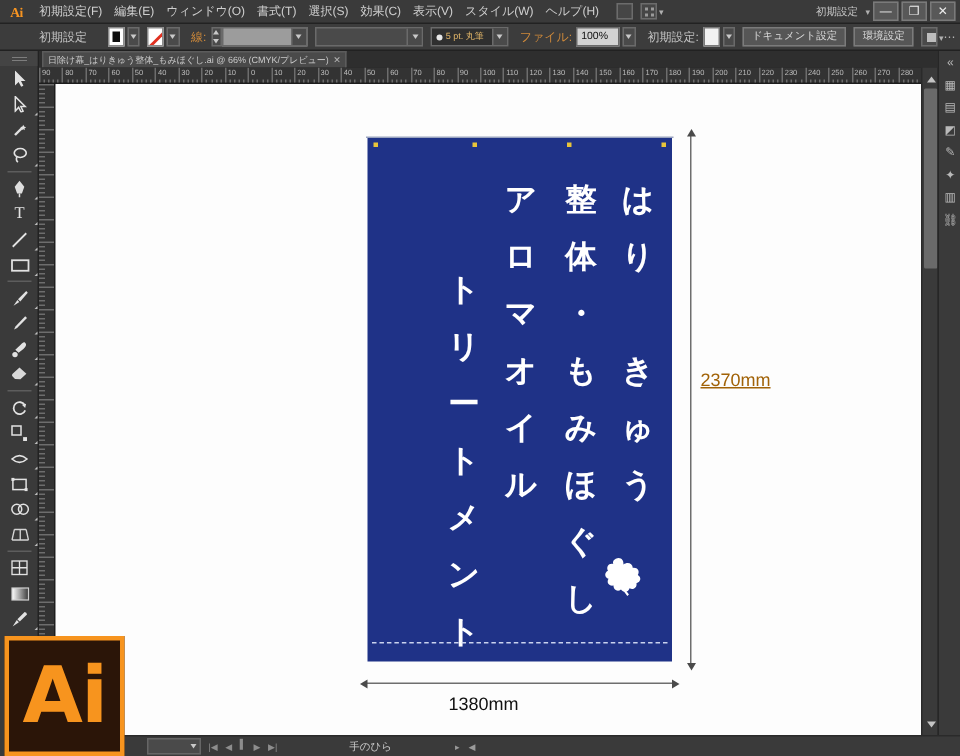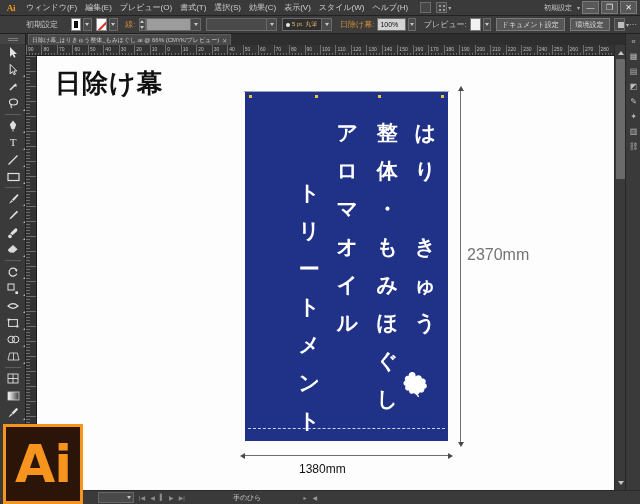--- a/index.html
+++ b/index.html
@@ -260,21 +260,21 @@
     background: #6e6e6e;
   }
   .dim-v::before, .dim-v::after {
     content: ""; position: absolute; left: -2.5px;
     border-left: 3px solid transparent; border-right: 3px solid transparent;
   }
   .dim-v::before { top: -4px; border-bottom: 5px solid #4a4a4a; }
   .dim-v::after { bottom: -4px; border-top: 5px solid #4a4a4a; }
   .dim-v-label {
     position: absolute; left: 430px; top: 190px;
-    font-size: 16px; color: #737373;
+    font-size: 12px; color: #a16207; text-decoration: underline;
   }
   .dim-h {
     position: absolute; left: 207px; top: 399px; width: 205px; height: 1px;
     background: #6e6e6e;
   }
   .dim-h::before, .dim-h::after {
     content: ""; position: absolute; top: -2.5px;
     border-top: 3px solid transparent; border-bottom: 3px solid transparent;
   }
   .dim-h::before { left: -4px; border-right: 5px solid #4a4a4a; }
@@ -352,23 +352,23 @@
     letter-spacing: -1px;
   }
 </style>
 </head>
 <body>
 
 <div id="app">
 
   <div class="menubar">
     <div class="ai-badge">Ai</div>
-    <div class="menu-item">ウィンドウ(F)</div>
+    <div class="menu-item">初期設定(F)</div>
     <div class="menu-item">編集(E)</div>
-    <div class="menu-item">プレビュー(O)</div>
+    <div class="menu-item">ウィンドウ(O)</div>
     <div class="menu-item">書式(T)</div>
     <div class="menu-item">選択(S)</div>
     <div class="menu-item">効果(C)</div>
     <div class="menu-item">表示(V)</div>
     <div class="menu-item">スタイル(W)</div>
     <div class="menu-item">ヘルプ(H)</div>
     <div class="menu-icons">
       <div class="mi-box"></div>
       <div style="display:flex;align-items:center;">
         <div class="mi-box grid"></div>
@@ -414,26 +414,26 @@
     <div class="cb-spacer"></div>
     <div class="combo" style="width:62px;background:#2f2f2f;color:#e2e2e2;">
       <span style="display:flex;align-items:center;gap:2px;">
         <span style="width:4px;height:4px;border-radius:50%;background:#e8e8e8;display:inline-block;"></span>
         <span style="font-size:6px;color:#e6b96a;">5 pt. 丸筆</span>
       </span>
       <span class="arr"></span>
     </div>
 
     <div class="cb-spacer"></div>
-    <span class="cb-label">日除け幕:</span>
+    <span class="cb-label">ファイル:</span>
     <div class="field" style="width:34px;">100%</div>
     <div class="drop-btn"></div>
 
     <div class="cb-spacer"></div>
-    <span class="cb-label plain">プレビュー:</span>
+    <span class="cb-label plain">初期設定:</span>
     <div style="width:13px;height:13px;background:#f2f2f2;border:1px solid #7b7b7b;"></div>
     <div class="drop-btn"></div>
 
     <div class="cb-spacer"></div>
     <div class="btn-flat">ドキュメント設定</div>
     <div class="cb-spacer"></div>
     <div class="btn-flat">環境設定</div>
 
     <div class="cb-spacer"></div>
     <div class="dot-sq"></div>
@@ -1026,21 +1026,20 @@
         <div class="tk" style="top: 420px; width: 11px;"></div>
         <div class="tk" style="top: 423px; width: 4px;"></div>
         <div class="tk" style="top: 426px; width: 4px;"></div>
         <div class="tk" style="top: 429px; width: 4px;"></div>
         <div class="tk" style="top: 432px; width: 4px;"></div>
       </div>
   </div>
 
   <div class="canvas">
 
-    <div class="artboard-title">日除け幕</div>
 
     <div class="sel-edge"></div>
 
     <div class="banner">
       <div class="grommet" style="left:4px;"></div>
       <div class="grommet" style="left:70px;"></div>
       <div class="grommet" style="left:133px;"></div>
       <div class="grommet" style="right:4px;"></div>
 
       <div class="vtext-col" id="col1" style="right:12px; top:22px; font-size:21px; letter-spacing:0;">

